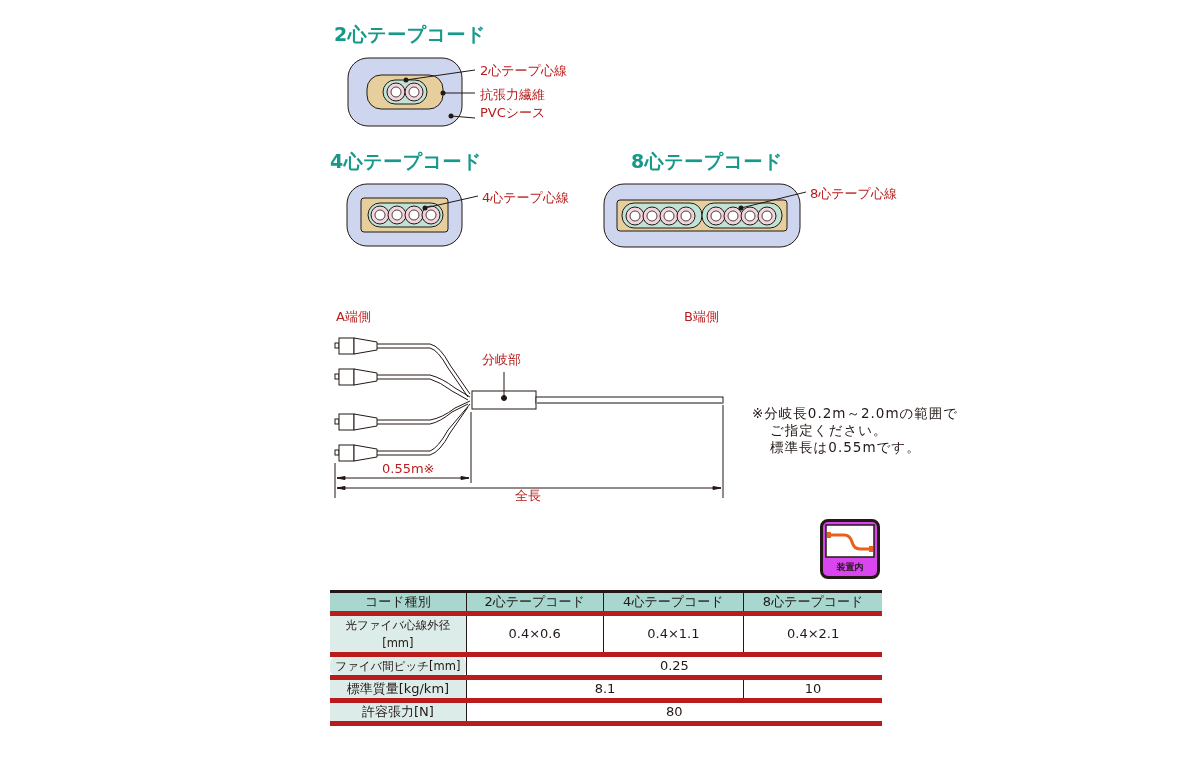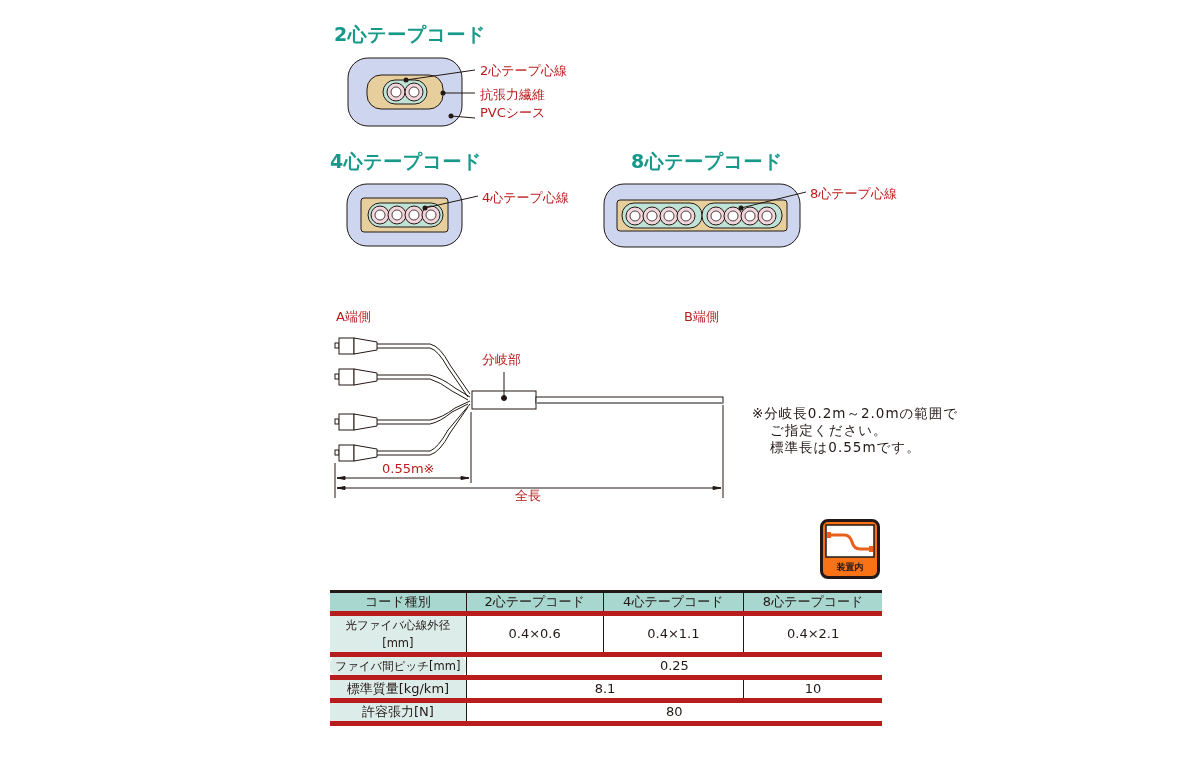--- a/index.html
+++ b/index.html
@@ -12,21 +12,21 @@
   .note { font-size:13.5px; line-height:17px; letter-spacing:1px; }
   table.spec { position:absolute; left:330px; top:590px; width:552px;
                border-collapse:collapse; font-size:13px; }
   table.spec td { border-bottom:5px solid #b91c1c; border-left:1px solid #231815;
                   height:18px; padding:0; text-align:center; line-height:18px; }
   table.spec td:first-child { border-left:none; }
   table.spec tr.head td { background:#a7d7cf; }
   table.spec td.rh { background:#dcece9; width:136px;margin-left:36px; }
   table.spec { border-top:3px solid #231815; border-bottom:3px solid #231815; }
   .icon-box { position:absolute; left:820px; top:519px; width:60px; height:60px;
-              border:3px solid #231815; border-radius:8px; box-sizing:border-box; background:#f97316; }
+              border:3px solid #231815; border-radius:8px; box-sizing:border-box; background:#d946ef; }
   .icon-label { position:absolute; left:0; right:0; bottom:2px; text-align:center;
                 font-size:9px; font-weight:bold; }
 </style>
 </head>
 <body>
 
 <div class="abs title" style="left:334px;top:22px;">2心テープコード</div>
 <svg width="1200" height="762">
 
   <g>

